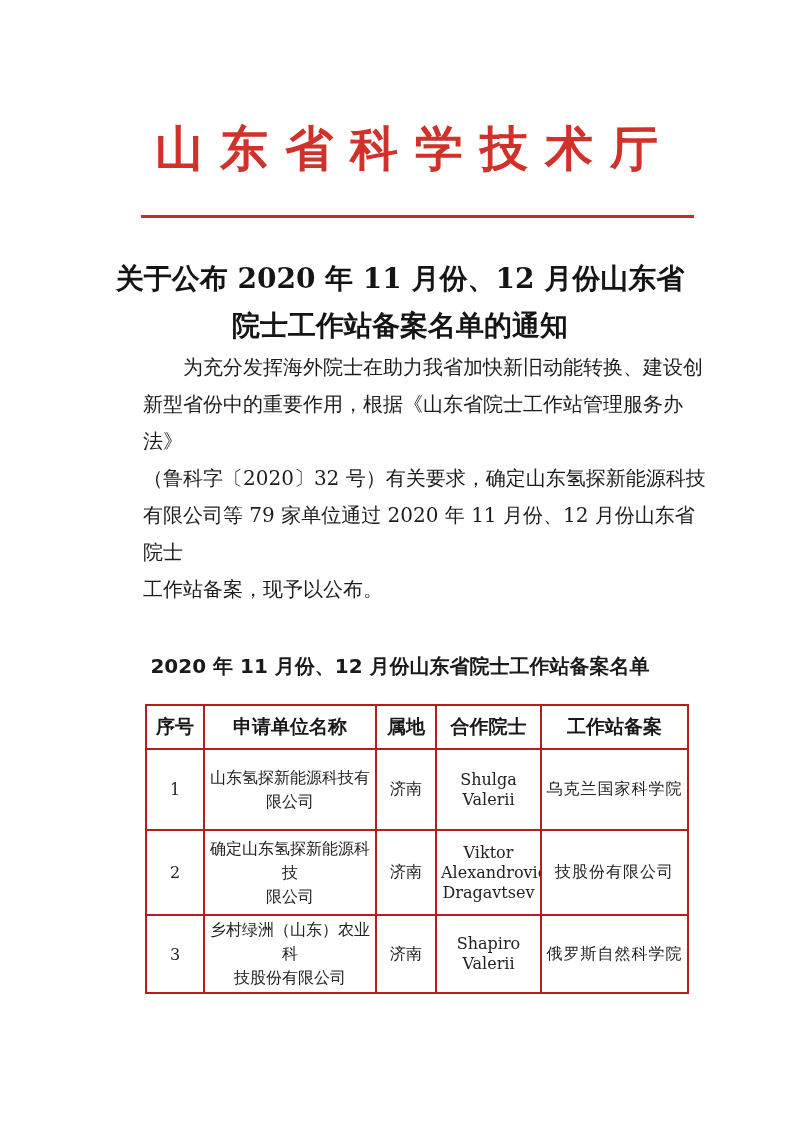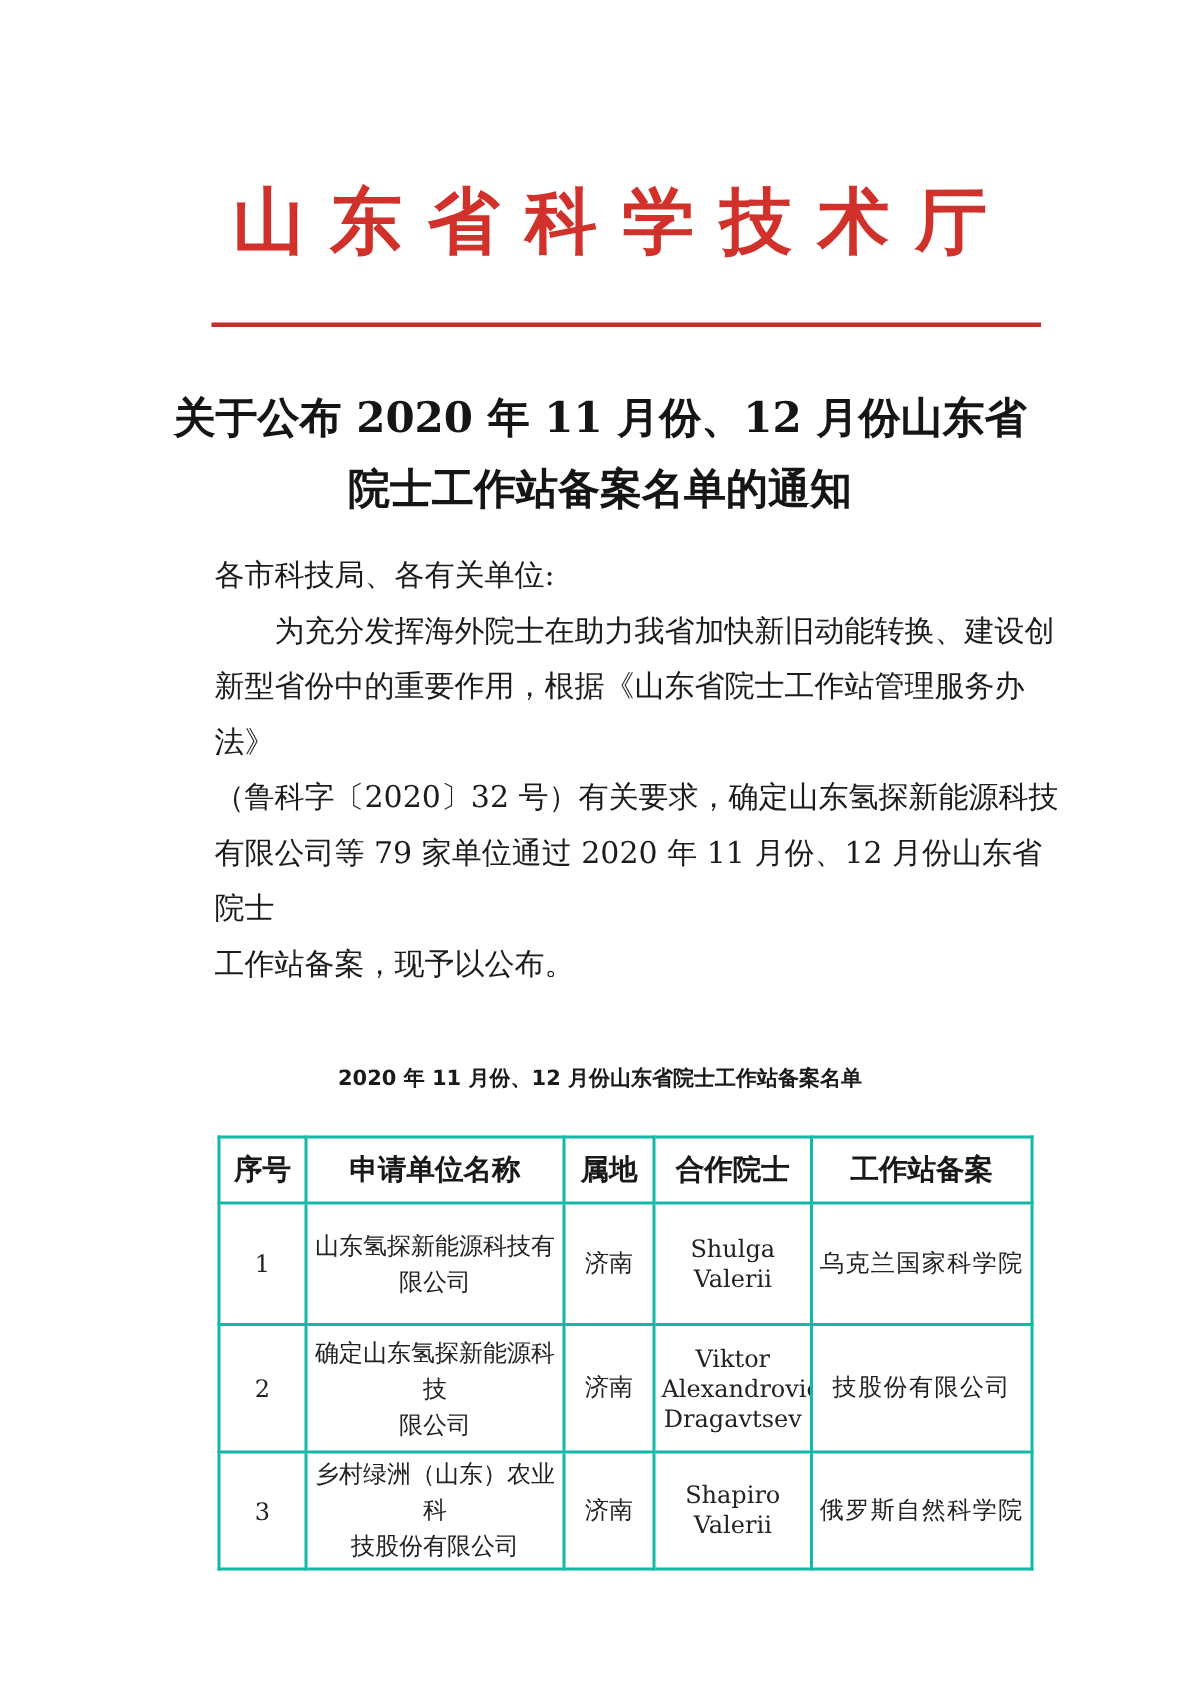--- a/index.html
+++ b/index.html
@@ -64,32 +64,32 @@
     color: #1c1c1c;
     text-indent: 40px;
     white-space: pre-line;
   }
   
   .table-caption {
     margin-top: 44px;
     text-align: center;
     font-family: "DejaVu Sans", "Liberation Sans", sans-serif;
     font-weight: 600;
-    font-size: 14px;
+    font-size: 20px;
     line-height: 28px;
     color: #1a1a1a;
   }
   table.record-table {
     margin: 24px 0 0 145px;
     width: 542px;
     table-layout: fixed;
     border-collapse: collapse;
   }
   .record-table th, .record-table td {
-    border: 2px solid #14b8a6;
+    border: 2px solid #b91c1c;
     text-align: center;
     vertical-align: middle;
     padding: 2px 4px;
     overflow: hidden;
   }
   .record-table th {
     font-family: "DejaVu Sans", "Liberation Sans", sans-serif;
     font-weight: 600;
     font-size: 19px;
     height: 38px;
@@ -120,21 +120,20 @@
 <div class="page">
 
   <div>
     <span class="agency-name">山东省科学技术厅</span>
     <div class="red-rule"></div>
   </div>
 
   <div class="notice-title lines">关于公布 2020 年 11 月份、12 月份山东省
 院士工作站备案名单的通知</div>
 
-  <div class="salutation">各市科技局、各有关单位:</div>
 
   <div class="notice-paragraph lines">为充分发挥海外院士在助力我省加快新旧动能转换、建设创
 新型省份中的重要作用，根据《山东省院士工作站管理服务办法》
 （鲁科字〔2020〕32 号）有关要求，确定山东氢探新能源科技
 有限公司等 79 家单位通过 2020 年 11 月份、12 月份山东省院士
 工作站备案，现予以公布。</div>
 
   <div class="table-caption">2020 年 11 月份、12 月份山东省院士工作站备案名单</div>
 
   <table class="record-table">

